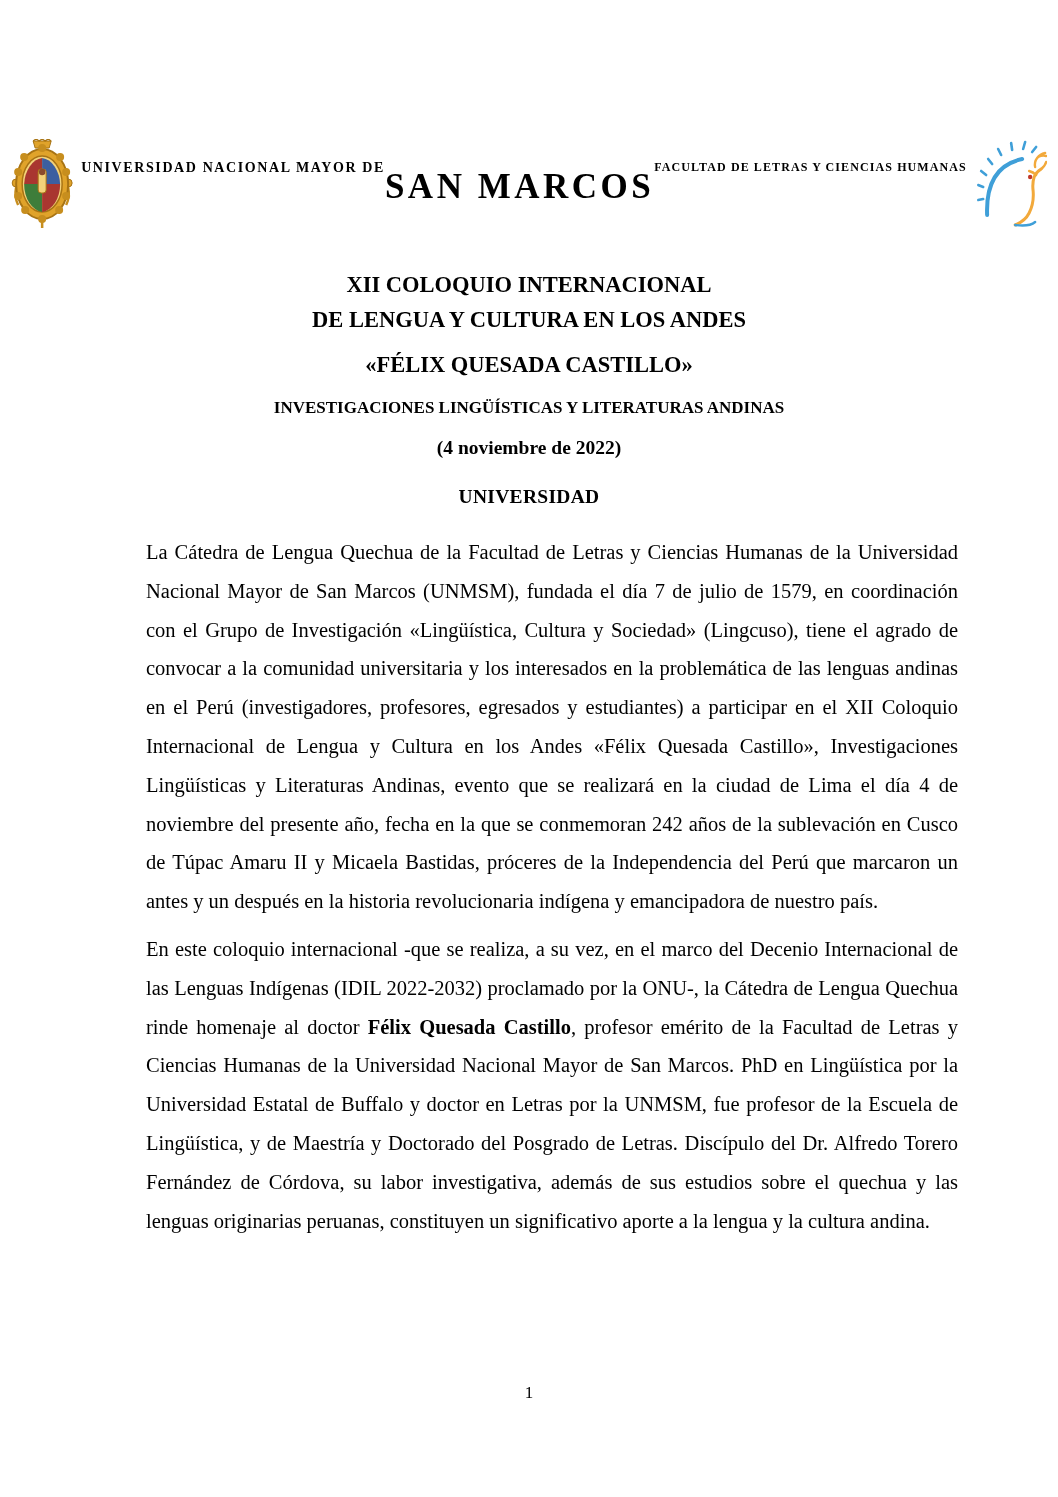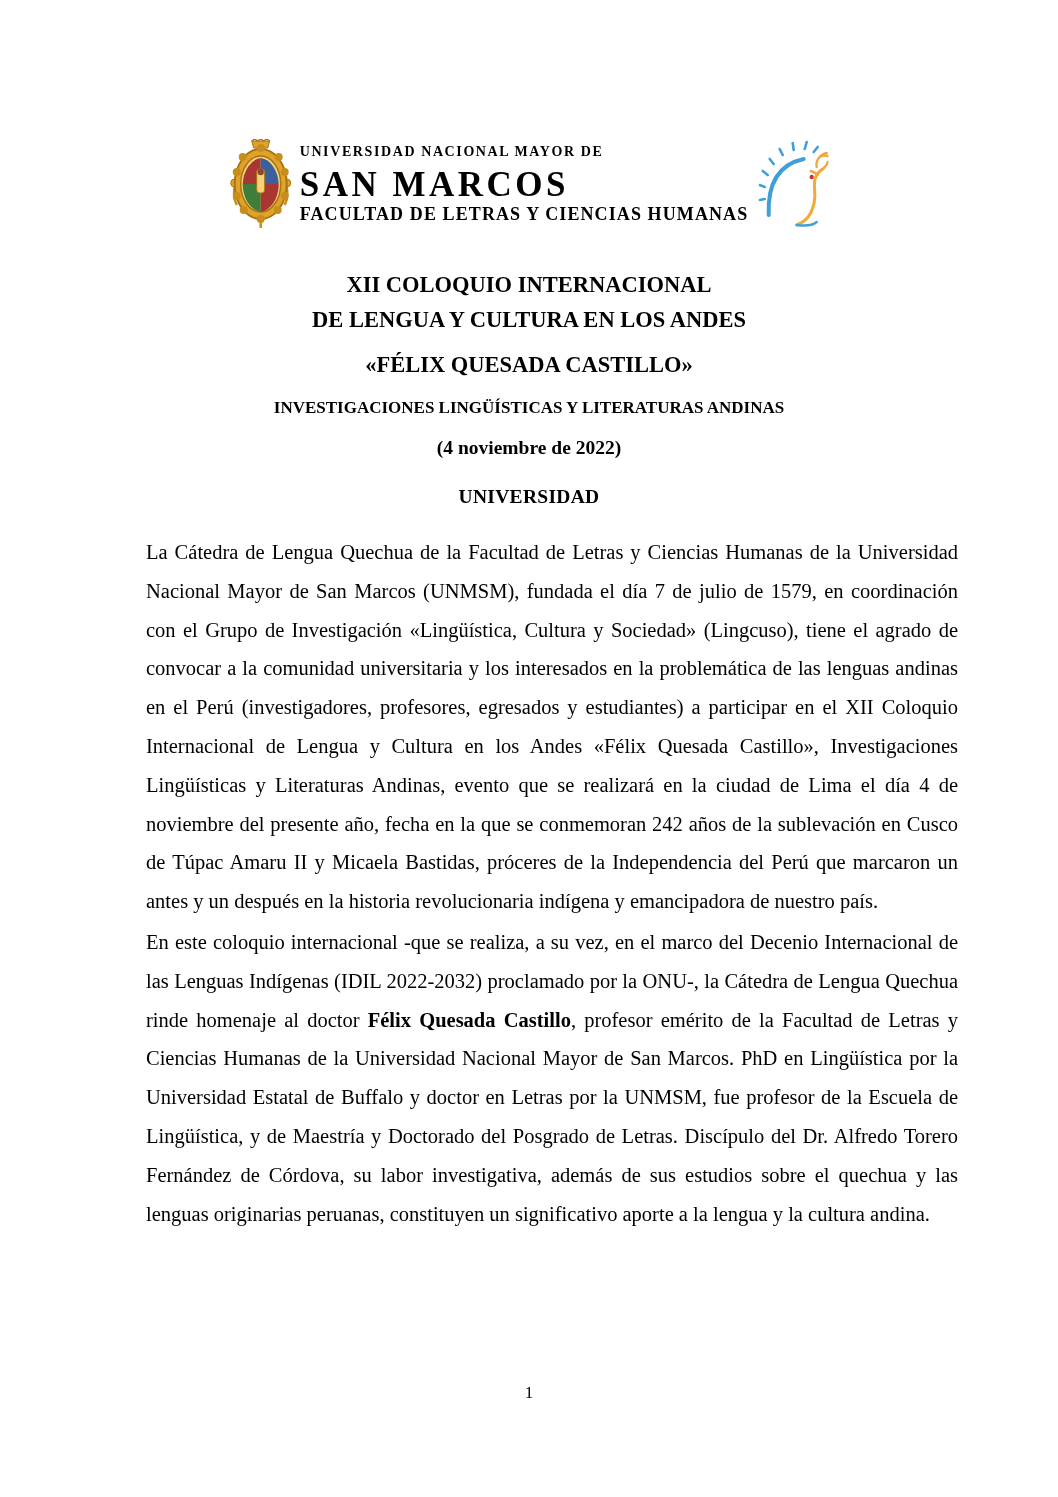--- a/index.html
+++ b/index.html
@@ -11,37 +11,37 @@
     font-family:"Liberation Serif","DejaVu Serif",serif;
     color:#000;
     overflow:hidden;
   }
   
   .logo{
     position:absolute;top:138px;left:50%;transform:translateX(-50%);
     display:flex;align-items:center;gap:8px;height:92px;
   }
   .logo-shield{width:62px;height:90px;flex:0 0 auto;}
-  .logo-text{display:flex;flex-direction:column;align-items:flex-start;line-height:1;}
+  .logo-text{display:flex;align-items:flex-start;line-height:1;}
   .logo-univ-line{font-size:14px;font-weight:bold;letter-spacing:1.6px;white-space:nowrap;}
   .logo-univ-name{font-size:35px;font-weight:bold;letter-spacing:3.5px;white-space:nowrap;margin:8px 0 3px 0;}
-  .logo-faculty-line{font-size:18px;font-weight:bold;letter-spacing:1.1px;white-space:nowrap;text-align:center;}
+  .logo-faculty-line{font-size:12px;font-weight:bold;letter-spacing:1.1px;white-space:nowrap;text-align:center;}
   .logo-sketch{width:70px;height:95px;flex:0 0 auto;margin-left:2px;}
   .title-line{font-size:22.5px;font-weight:bold;position:absolute;left:0;right:0;text-align:center;white-space:nowrap;}
   .t1{top:272px;} .t2{top:307px;text-align:center;} .t3{top:352px;}
   .subtitle{top:398px;font-size:17px;}
   .dateline{top:437px;font-size:19.5px;}
   .convocatoria{top:486px;font-size:19.5px;letter-spacing:0.3px;}
   
   .body-text{
     position:absolute;left:146px;top:533px;width:812px;
     font-size:20.5px;line-height:38.8px;text-align:justify;
   }
   .body-text p{margin:0;}
-  .body-text p + p{margin-top:2px;}
+  .body-text p + p{margin-top:9px;}
   .bold{font-weight:bold;}
   
   .page-number{
     position:absolute;top:1383px;left:0;right:0;text-align:center;
     font-size:17px;
   }
 </style>
 </head>
 <body>
 

